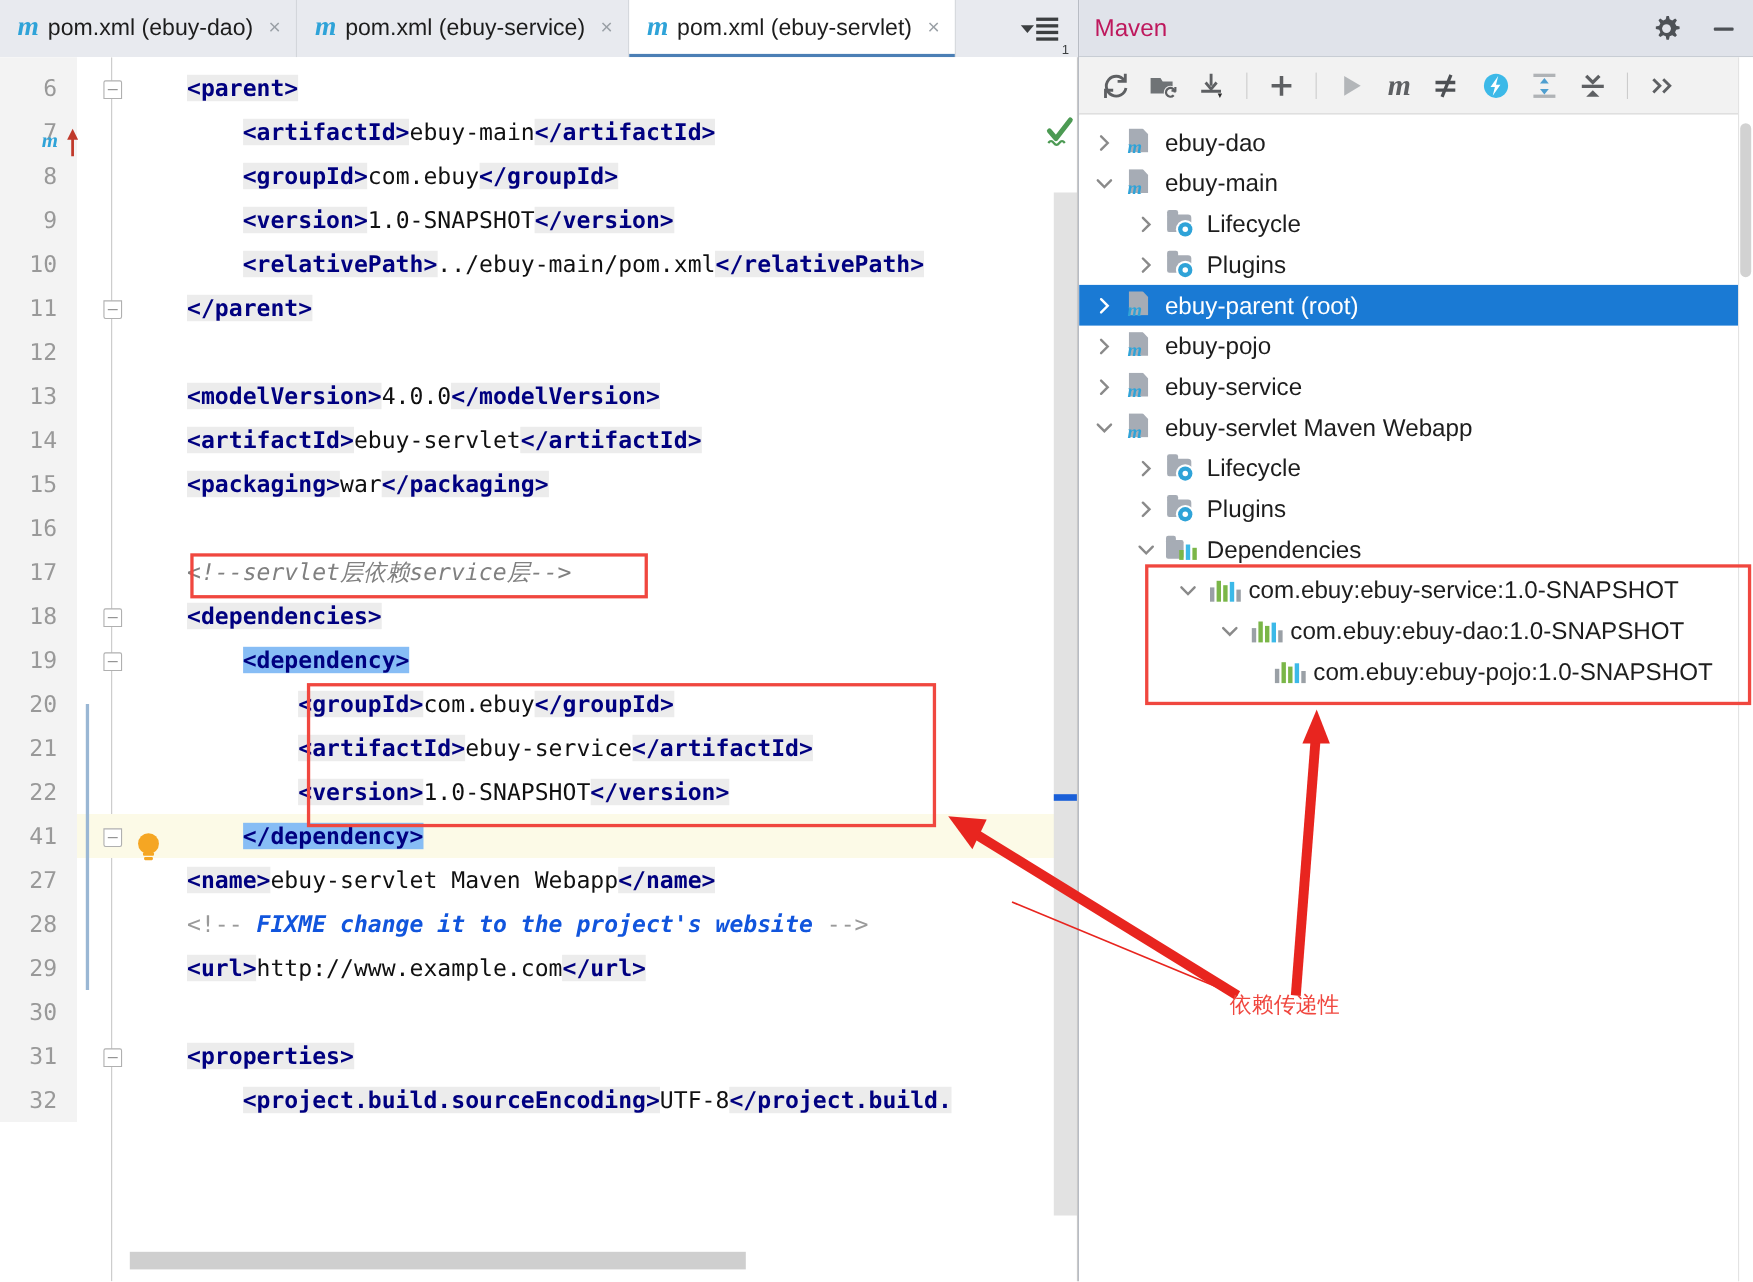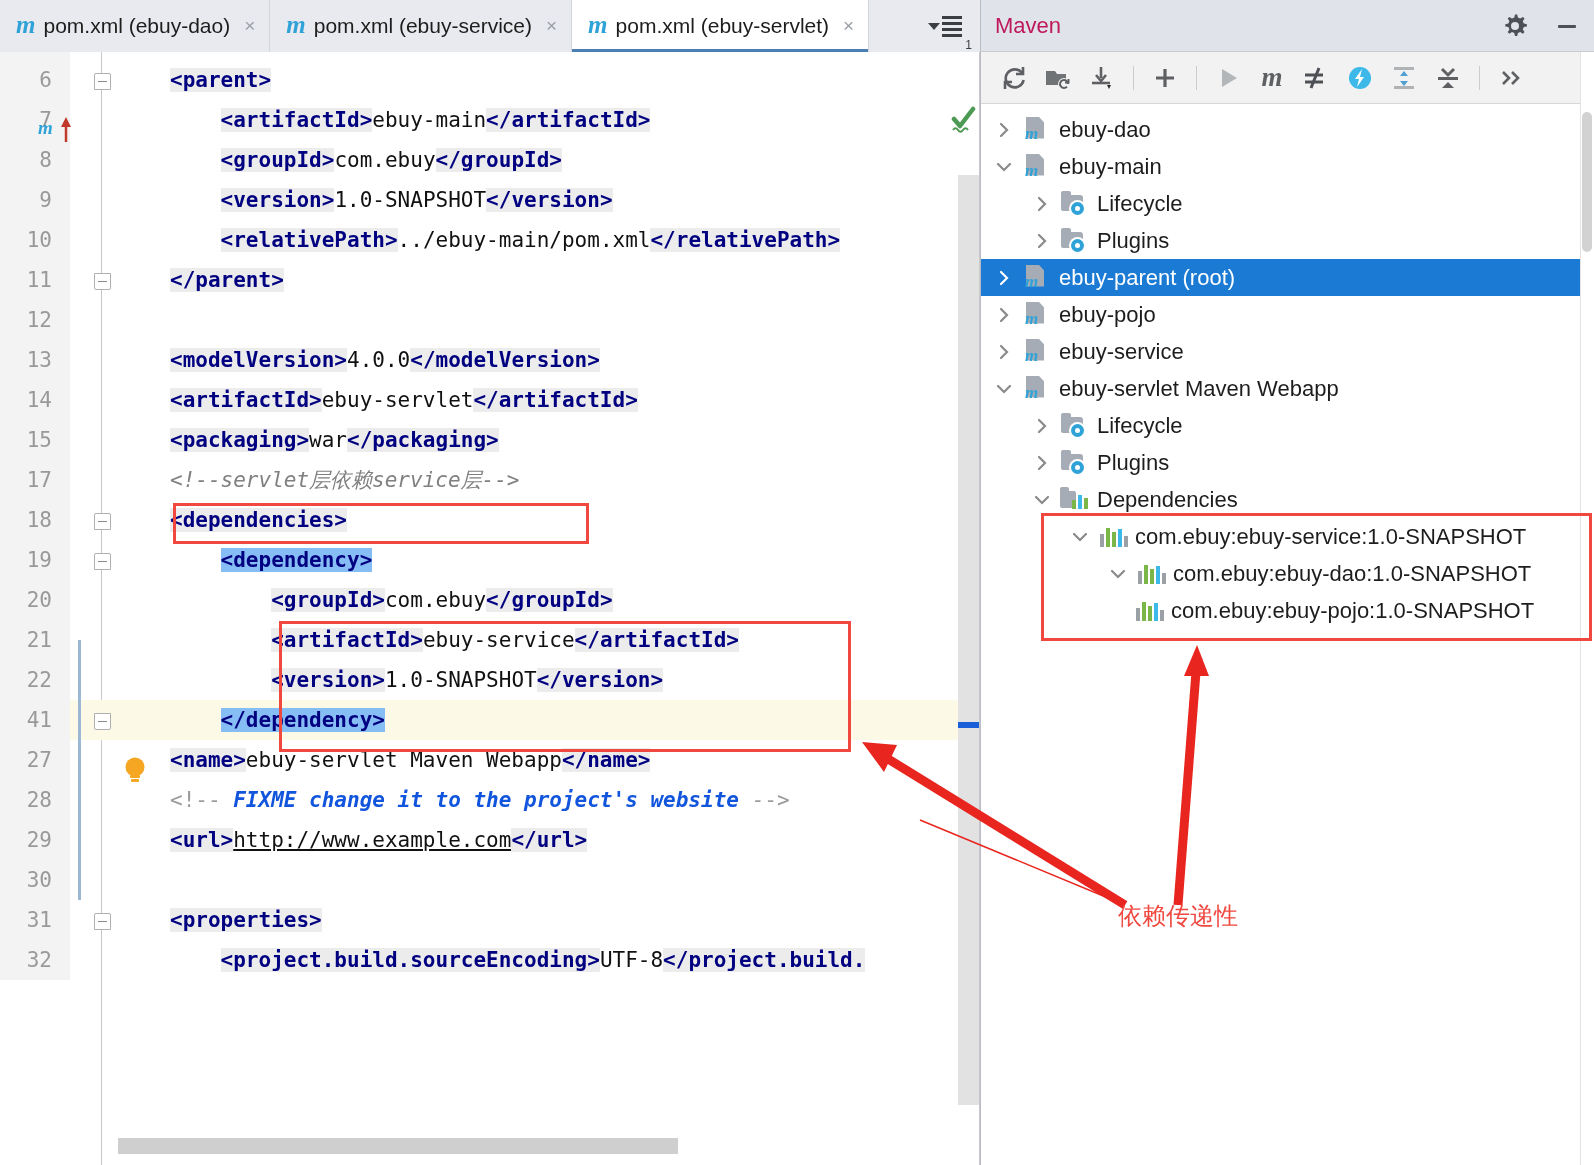--- a/index.html
+++ b/index.html
@@ -95,21 +95,21 @@
     position: absolute; left: 101px; top: 0; bottom: 0; width: 1px; background: #c8c8c8;
   }
   .codetext { position: absolute; left: 170px; top: 0; }
   .tag { color: #000080; font-weight: bold; }
   .txt { color: #111111; background: #ffffff; }
   .hl { background: #ececec; }
   .sel { background: #87bdf5; }
   .comment-cn { color: #808080; font-style: italic; }
   .comment-gray { color: #9a9a9a; }
   .fixme { color: #1155dd; font-weight: bold; font-style: italic; text-align: right; }
-  .url-link { text-decoration: underline; }
+  .url-link { }
   
   #maven-arrow-icon {
     position: absolute; left: 38px; top: 62px; width: 40px; height: 34px;
   }
   #bulb-icon {
     position: absolute; left: 122px; top: 704px;
     width: 26px; height: 30px;
   }
   #check-icon { position: absolute; left: 950px; top: 54px; }
   #gutter-blue-bar {
@@ -230,21 +230,21 @@
   #maven-scrollthumb {
     position: absolute; right: 2px; top: 60px; width: 10px; height: 140px;
     background: #d2d2d2; border-radius: 5px;
   }
 
   
   #annotations { position: absolute; left: 0; top: 0; width: 1594px; height: 1165px; pointer-events: none; }
   .redbox { position: absolute; border: 3px solid #e8251f; }
   #annot-text {
     position: absolute; left: 1118px; top: 900px;
-    font-size: 24px; color: #f0473f; white-space: nowrap;
+    font-size: 20px; color: #f0473f; white-space: nowrap;
   }
 </style>
 </head>
 <body>
 
 <div id="app">
 
   <div id="editor-pane">
 
     <div id="tab-bar">
@@ -288,20 +288,21 @@
           <div class="row"><div class="gutter-bg"></div><span class="lineno">6</span><span class="foldcol"><span class="fold-box start"></span></span><span class="codetext"><span></span><span class="hl"><span class="tag">&lt;parent&gt;</span></span></span></div>
           <div class="row"><div class="gutter-bg"></div><span class="lineno">7</span><span class="foldcol"></span><span class="codetext"><span>&nbsp;&nbsp;&nbsp;&nbsp;</span><span class="hl"><span class="tag">&lt;artifactId&gt;</span></span><span class="txt">ebuy-main</span><span class="hl"><span class="tag">&lt;/artifactId&gt;</span></span></span></div>
           <div class="row"><div class="gutter-bg"></div><span class="lineno">8</span><span class="foldcol"></span><span class="codetext"><span>&nbsp;&nbsp;&nbsp;&nbsp;</span><span class="hl"><span class="tag">&lt;groupId&gt;</span></span><span class="txt">com.ebuy</span><span class="hl"><span class="tag">&lt;/groupId&gt;</span></span></span></div>
           <div class="row"><div class="gutter-bg"></div><span class="lineno">9</span><span class="foldcol"></span><span class="codetext"><span>&nbsp;&nbsp;&nbsp;&nbsp;</span><span class="hl"><span class="tag">&lt;version&gt;</span></span><span class="txt">1.0-SNAPSHOT</span><span class="hl"><span class="tag">&lt;/version&gt;</span></span></span></div>
           <div class="row"><div class="gutter-bg"></div><span class="lineno">10</span><span class="foldcol"></span><span class="codetext"><span>&nbsp;&nbsp;&nbsp;&nbsp;</span><span class="hl"><span class="tag">&lt;relativePath&gt;</span></span><span class="txt">../ebuy-main/pom.xml</span><span class="hl"><span class="tag">&lt;/relativePath&gt;</span></span></span></div>
           <div class="row"><div class="gutter-bg"></div><span class="lineno">11</span><span class="foldcol"><span class="fold-box end"></span></span><span class="codetext"><span></span><span class="hl"><span class="tag">&lt;/parent&gt;</span></span></span></div>
           <div class="row"><div class="gutter-bg"></div><span class="lineno">12</span><span class="foldcol"></span><span class="codetext"></span></div>
           <div class="row"><div class="gutter-bg"></div><span class="lineno">13</span><span class="foldcol"></span><span class="codetext"><span></span><span class="hl"><span class="tag">&lt;modelVersion&gt;</span></span><span class="txt">4.0.0</span><span class="hl"><span class="tag">&lt;/modelVersion&gt;</span></span></span></div>
           <div class="row"><div class="gutter-bg"></div><span class="lineno">14</span><span class="foldcol"></span><span class="codetext"><span></span><span class="hl"><span class="tag">&lt;artifactId&gt;</span></span><span class="txt">ebuy-servlet</span><span class="hl"><span class="tag">&lt;/artifactId&gt;</span></span></span></div>
           <div class="row"><div class="gutter-bg"></div><span class="lineno">15</span><span class="foldcol"></span><span class="codetext"><span></span><span class="hl"><span class="tag">&lt;packaging&gt;</span></span><span class="txt">war</span><span class="hl"><span class="tag">&lt;/packaging&gt;</span></span></span></div>
+          <div class="row"><div class="gutter-bg"></div><span class="lineno">16</span><span class="foldcol"></span><span class="codetext"></span></div>
           <div class="row"><div class="gutter-bg"></div><span class="lineno">17</span><span class="foldcol"></span><span class="codetext"><span></span><span class="comment-cn">&lt;!--servlet层依赖service层--&gt;</span></span></div>
           <div class="row"><div class="gutter-bg"></div><span class="lineno">18</span><span class="foldcol"><span class="fold-box start"></span></span><span class="codetext"><span></span><span class="hl"><span class="tag">&lt;dependencies&gt;</span></span></span></div>
           <div class="row"><div class="gutter-bg"></div><span class="lineno">19</span><span class="foldcol"><span class="fold-box start"></span></span><span class="codetext"><span>&nbsp;&nbsp;&nbsp;&nbsp;</span><span class="sel"><span class="tag">&lt;dependency&gt;</span></span></span></div>
           <div class="row"><div class="gutter-bg"></div><span class="lineno">20</span><span class="foldcol"></span><span class="codetext"><span>&nbsp;&nbsp;&nbsp;&nbsp;&nbsp;&nbsp;&nbsp;&nbsp;</span><span class="hl"><span class="tag">&lt;groupId&gt;</span></span><span class="txt">com.ebuy</span><span class="hl"><span class="tag">&lt;/groupId&gt;</span></span></span></div>
           <div class="row"><div class="gutter-bg"></div><span class="lineno">21</span><span class="foldcol"></span><span class="codetext"><span>&nbsp;&nbsp;&nbsp;&nbsp;&nbsp;&nbsp;&nbsp;&nbsp;</span><span class="hl"><span class="tag">&lt;artifactId&gt;</span></span><span class="txt">ebuy-service</span><span class="hl"><span class="tag">&lt;/artifactId&gt;</span></span></span></div>
           <div class="row"><div class="gutter-bg"></div><span class="lineno">22</span><span class="foldcol"></span><span class="codetext"><span>&nbsp;&nbsp;&nbsp;&nbsp;&nbsp;&nbsp;&nbsp;&nbsp;</span><span class="hl"><span class="tag">&lt;version&gt;</span></span><span class="txt">1.0-SNAPSHOT</span><span class="hl"><span class="tag">&lt;/version&gt;</span></span></span></div>
           <div class="row current"><div class="gutter-bg"></div><span class="lineno">41</span><span class="foldcol"><span class="fold-box end"></span></span><span class="codetext"><span>&nbsp;&nbsp;&nbsp;&nbsp;</span><span class="sel"><span class="tag">&lt;/dependency&gt;</span></span></span></div>
           <div class="row"><div class="gutter-bg"></div><span class="lineno">27</span><span class="foldcol"></span><span class="codetext"><span></span><span class="hl"><span class="tag">&lt;name&gt;</span></span><span class="txt">ebuy-servlet Maven Webapp</span><span class="hl"><span class="tag">&lt;/name&gt;</span></span></span></div>
           <div class="row"><div class="gutter-bg"></div><span class="lineno">28</span><span class="foldcol"></span><span class="codetext"><span></span><span class="comment-gray">&lt;!-- </span><span class="fixme">FIXME change it to the project's website</span><span class="comment-gray"> --&gt;</span></span></div>
           <div class="row"><div class="gutter-bg"></div><span class="lineno">29</span><span class="foldcol"></span><span class="codetext"><span></span><span class="hl"><span class="tag">&lt;url&gt;</span></span><span class="txt url-link">http://www.example.com</span><span class="hl"><span class="tag">&lt;/url&gt;</span></span></span></div>
@@ -589,21 +590,21 @@
             <span class="bars">
               <b style="height:13px;background:#9aa0a6"></b>
               <b style="height:19px;background:#7ab648"></b>
               <b style="height:15px;background:#7ab648"></b>
               <b style="height:18px;background:#3cb9e8"></b>
               <b style="height:11px;background:#9aa0a6"></b>
             </span>
           </span>
           <span class="tlabel">com.ebuy:ebuy-dao:1.0-SNAPSHOT</span>
         </div>
-        <div class="tnode" style="padding-left: 118px;">
+        <div class="tnode" style="padding-left: 118px; justify-content: center;">
           <span class="chev none"></span>
           <span class="ticon ic-dep">
             <span class="bars">
               <b style="height:13px;background:#9aa0a6"></b>
               <b style="height:19px;background:#7ab648"></b>
               <b style="height:15px;background:#7ab648"></b>
               <b style="height:18px;background:#3cb9e8"></b>
               <b style="height:11px;background:#9aa0a6"></b>
             </span>
           </span>

